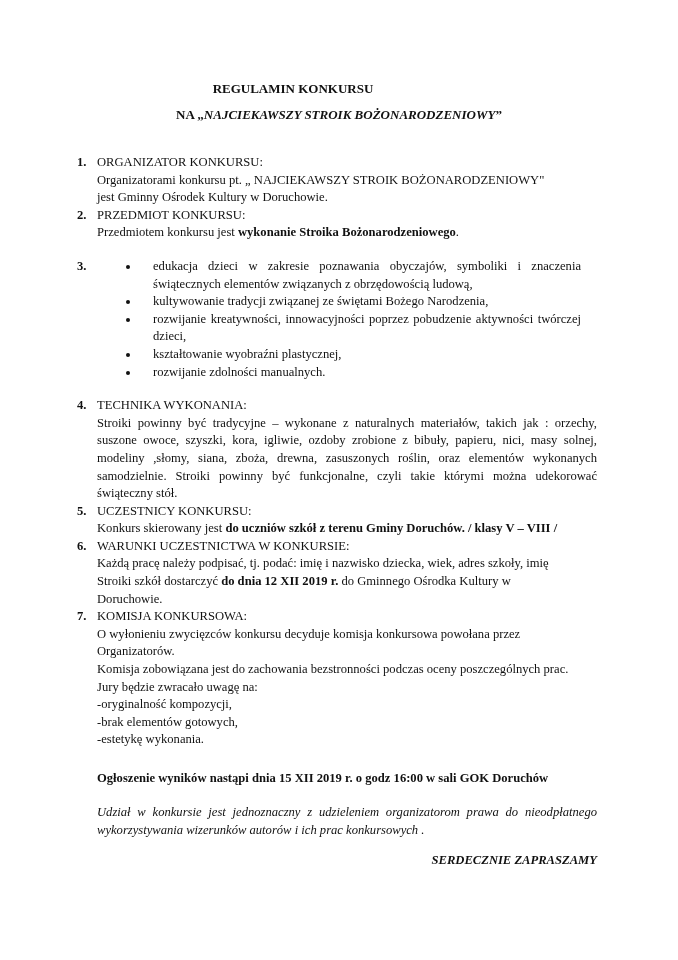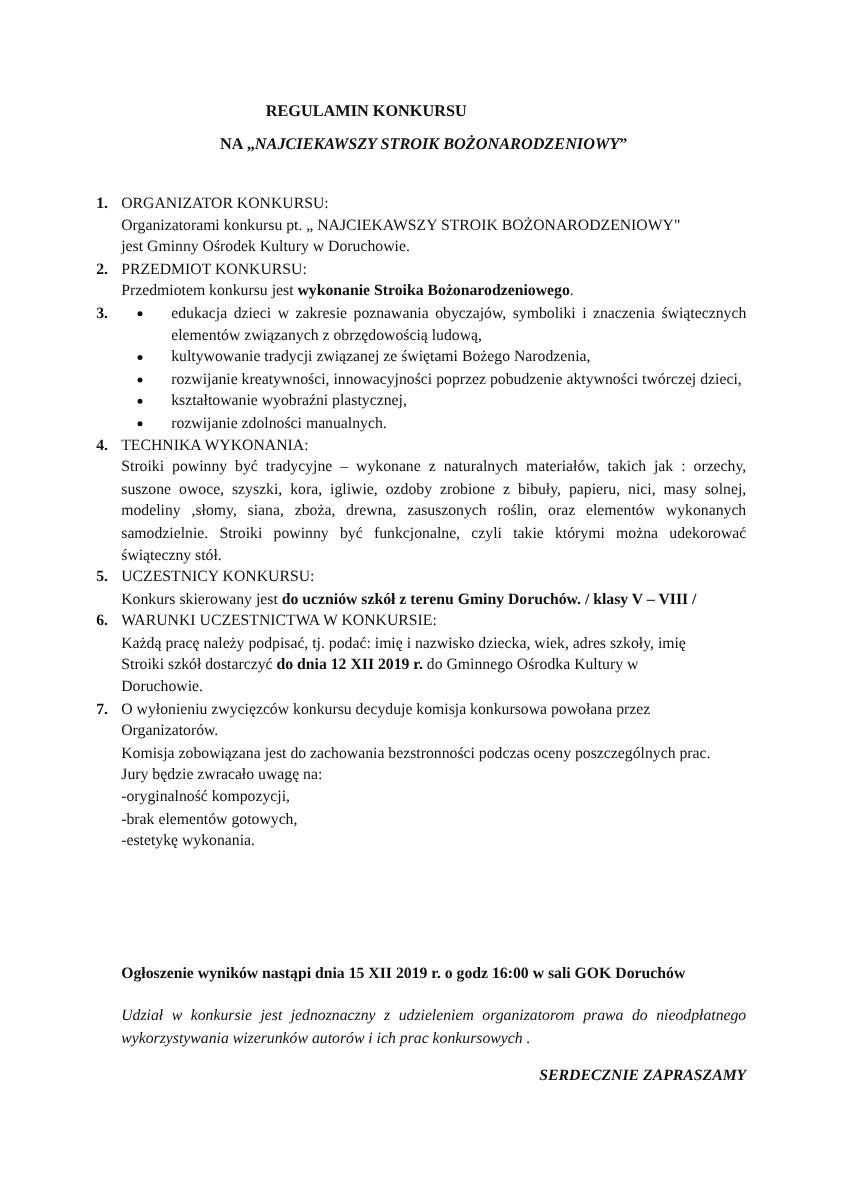--- a/index.html
+++ b/index.html
@@ -15,21 +15,21 @@
   .title2 {
     position: absolute; top: 107px; left: 0; width: 678px; text-align: center;
     font-weight: bold; font-size: 13px;
   }
   .title2 i { font-style: italic; }
   .sections { position: absolute; top: 154px; left: 77px; width: 520px; line-height: 17.6px; }
   .sec { position: relative; padding-left: 20px; }
   .num { position: absolute; left: 0; top: 0; font-weight: bold; }
   .p { margin: 0; }
   .justify { text-align: justify; }
-  ul.bullets { list-style: none; margin: 0; padding: 0 0 0 40px; }
+  ul.bullets { list-style: none; margin: 16px; padding: 0 0 0 40px; }
   ul.bullets li { position: relative; text-align: justify; }
   ul.bullets li .dot {
     position: absolute; left: -27px; top: 7px; width: 4px; height: 4px;
     border-radius: 50%; background: #111;
   }
   b { font-weight: bold; }
   .announce {
     position: absolute; top: 771px; left: 97px; width: 520px; font-weight: bold;
   }
   .consent {
@@ -92,20 +92,21 @@
     <div class="sec">
       <span class="num">6.</span>
       <div class="p">WARUNKI UCZESTNICTWA W KONKURSIE:</div>
       <div class="p">Każdą pracę należy podpisać, tj. podać: imię i nazwisko dziecka, wiek, adres szkoły, imię</div>
       <div class="p"><span>Stroiki szkół dostarczyć </span><b>do dnia 12 XII 2019 r.</b><span>  do Gminnego Ośrodka Kultury w</span></div>
       <div class="p">Doruchowie.</div>
     </div>
 
     <div class="sec">
       <span class="num">7.</span>
+      <div class="p">KOMISJA KONKURSOWA:</div>
       <div class="p">O wyłonieniu zwycięzców konkursu decyduje komisja konkursowa powołana przez</div>
       <div class="p">Organizatorów.</div>
       <div class="p">Komisja zobowiązana jest do zachowania bezstronności podczas oceny poszczególnych prac.</div>
       <div class="p">Jury będzie zwracało uwagę na:</div>
       <div class="p">-oryginalność kompozycji,</div>
       <div class="p">-brak elementów gotowych,</div>
       <div class="p">-estetykę wykonania.</div>
     </div>
 
   </div>

